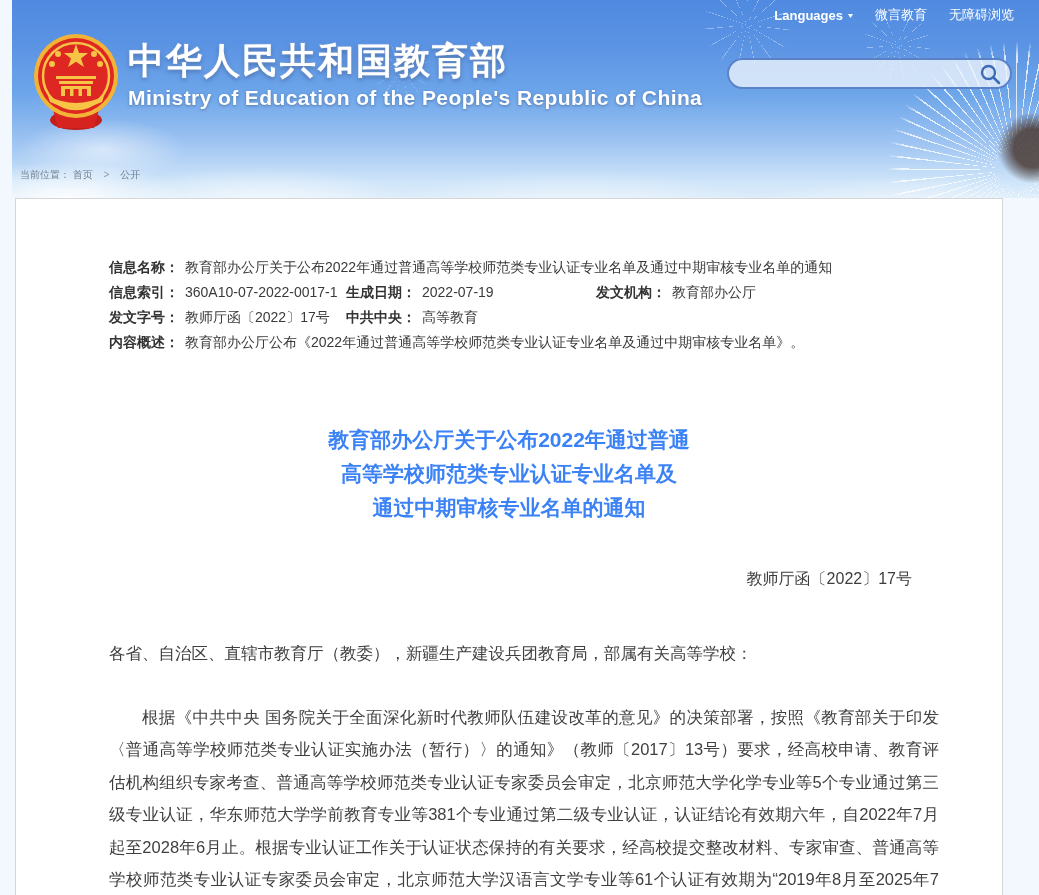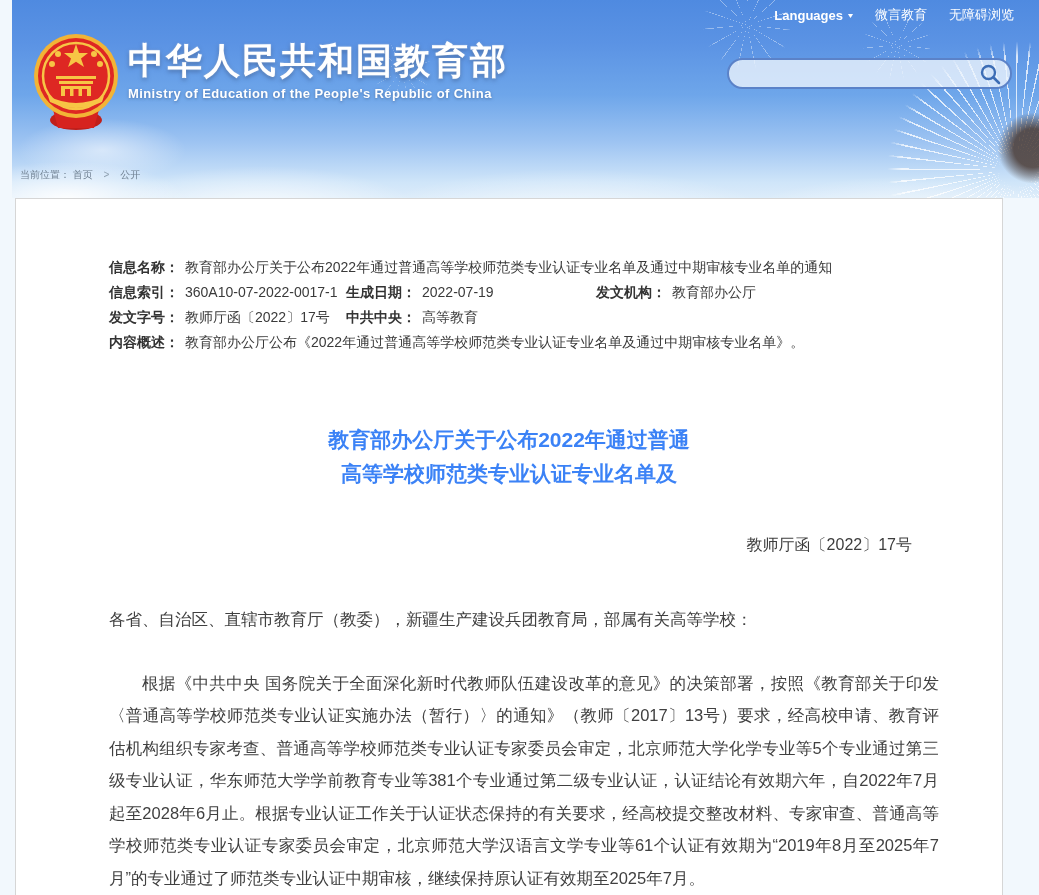--- a/index.html
+++ b/index.html
@@ -41,21 +41,21 @@
     color:#fff; font-size:13px; z-index:5; }
   .topbar a { color:#fff; text-decoration:none; cursor:pointer; }
   .lang { font-weight:bold; display:flex; align-items:center; gap:5px; }
   .chev { font-size:10px; transform:scaleY(.8); display:inline-block; }
 
   .brand { position:absolute; left:20px; top:32px; display:flex; align-items:flex-start; z-index:4; }
   .emblem { width:88px; height:100px; flex:0 0 auto; }
   .brand-text { margin-left:8px; padding-top:10px; }
   .site-title { color:#fff; font-size:36px; font-weight:bold; letter-spacing:2px; line-height:1.05;
     text-shadow:0 2px 4px rgba(50,75,120,.55), 0 0 2px rgba(255,255,255,.4); }
-  .site-subtitle { color:#fff; font-size:13px; font-weight:bold; margin-top:6px; letter-spacing:.4px;
+  .site-subtitle { color:#fff; font-size:21px; font-weight:bold; margin-top:6px; letter-spacing:.4px;
     text-shadow:0 1px 3px rgba(50,75,120,.55); }
 
   .search { position:absolute; left:715px; top:58px; width:285px; height:31px; z-index:5;
     display:flex; align-items:center;
     background:rgba(236,244,252,.8); border:2px solid #5b82c8; border-radius:16px; padding:0 8px 0 14px; }
   .search input { flex:1; border:none; outline:none; background:transparent; font-size:14px; color:#333; height:100%; }
   .search-btn { border:none; background:transparent; cursor:pointer; width:24px; height:24px; padding:0; }
   .search-btn svg { display:block; }
 
   .breadcrumb { position:absolute; left:8px; top:168px; z-index:5; font-size:10px; color:#6e7f90; }
@@ -182,20 +182,21 @@
       </div>
       <div class="meta-row">
         <span class="lbl">内容概述：</span>
         <span class="wrapval">教育部办公厅公布《2022年通过普通高等学校师范类专业认证专业名单及通过中期审核专业名单》。</span>
       </div>
     </div>
 
     <div class="doc-title">
       <div>教育部办公厅关于公布2022年通过普通</div>
       <div>高等学校师范类专业认证专业名单及</div>
+      <div>通过中期审核专业名单的通知</div>
     </div>
 
     <div class="doc-number">教师厅函〔2022〕17号</div>
 
     <div class="doc-body">
       <div class="salutation">各省、自治区、直辖市教育厅（教委），新疆生产建设兵团教育局，部属有关高等学校：</div>
       <p class="body-para">根据《中共中央 国务院关于全面深化新时代教师队伍建设改革的意见》的决策部署，按照《教育部关于印发〈普通高等学校师范类专业认证实施办法（暂行）〉的通知》（教师〔2017〕13号）要求，经高校申请、教育评估机构组织专家考查、普通高等学校师范类专业认证专家委员会审定，北京师范大学化学专业等5个专业通过第三级专业认证，华东师范大学学前教育专业等381个专业通过第二级专业认证，认证结论有效期六年，自2022年7月起至2028年6月止。根据专业认证工作关于认证状态保持的有关要求，经高校提交整改材料、专家审查、普通高等学校师范类专业认证专家委员会审定，北京师范大学汉语言文学专业等61个认证有效期为“2019年8月至2025年7月”的专业通过了师范类专业认证中期审核，继续保持原认证有效期至2025年7月。</p>
     </div>
 
   </div>

